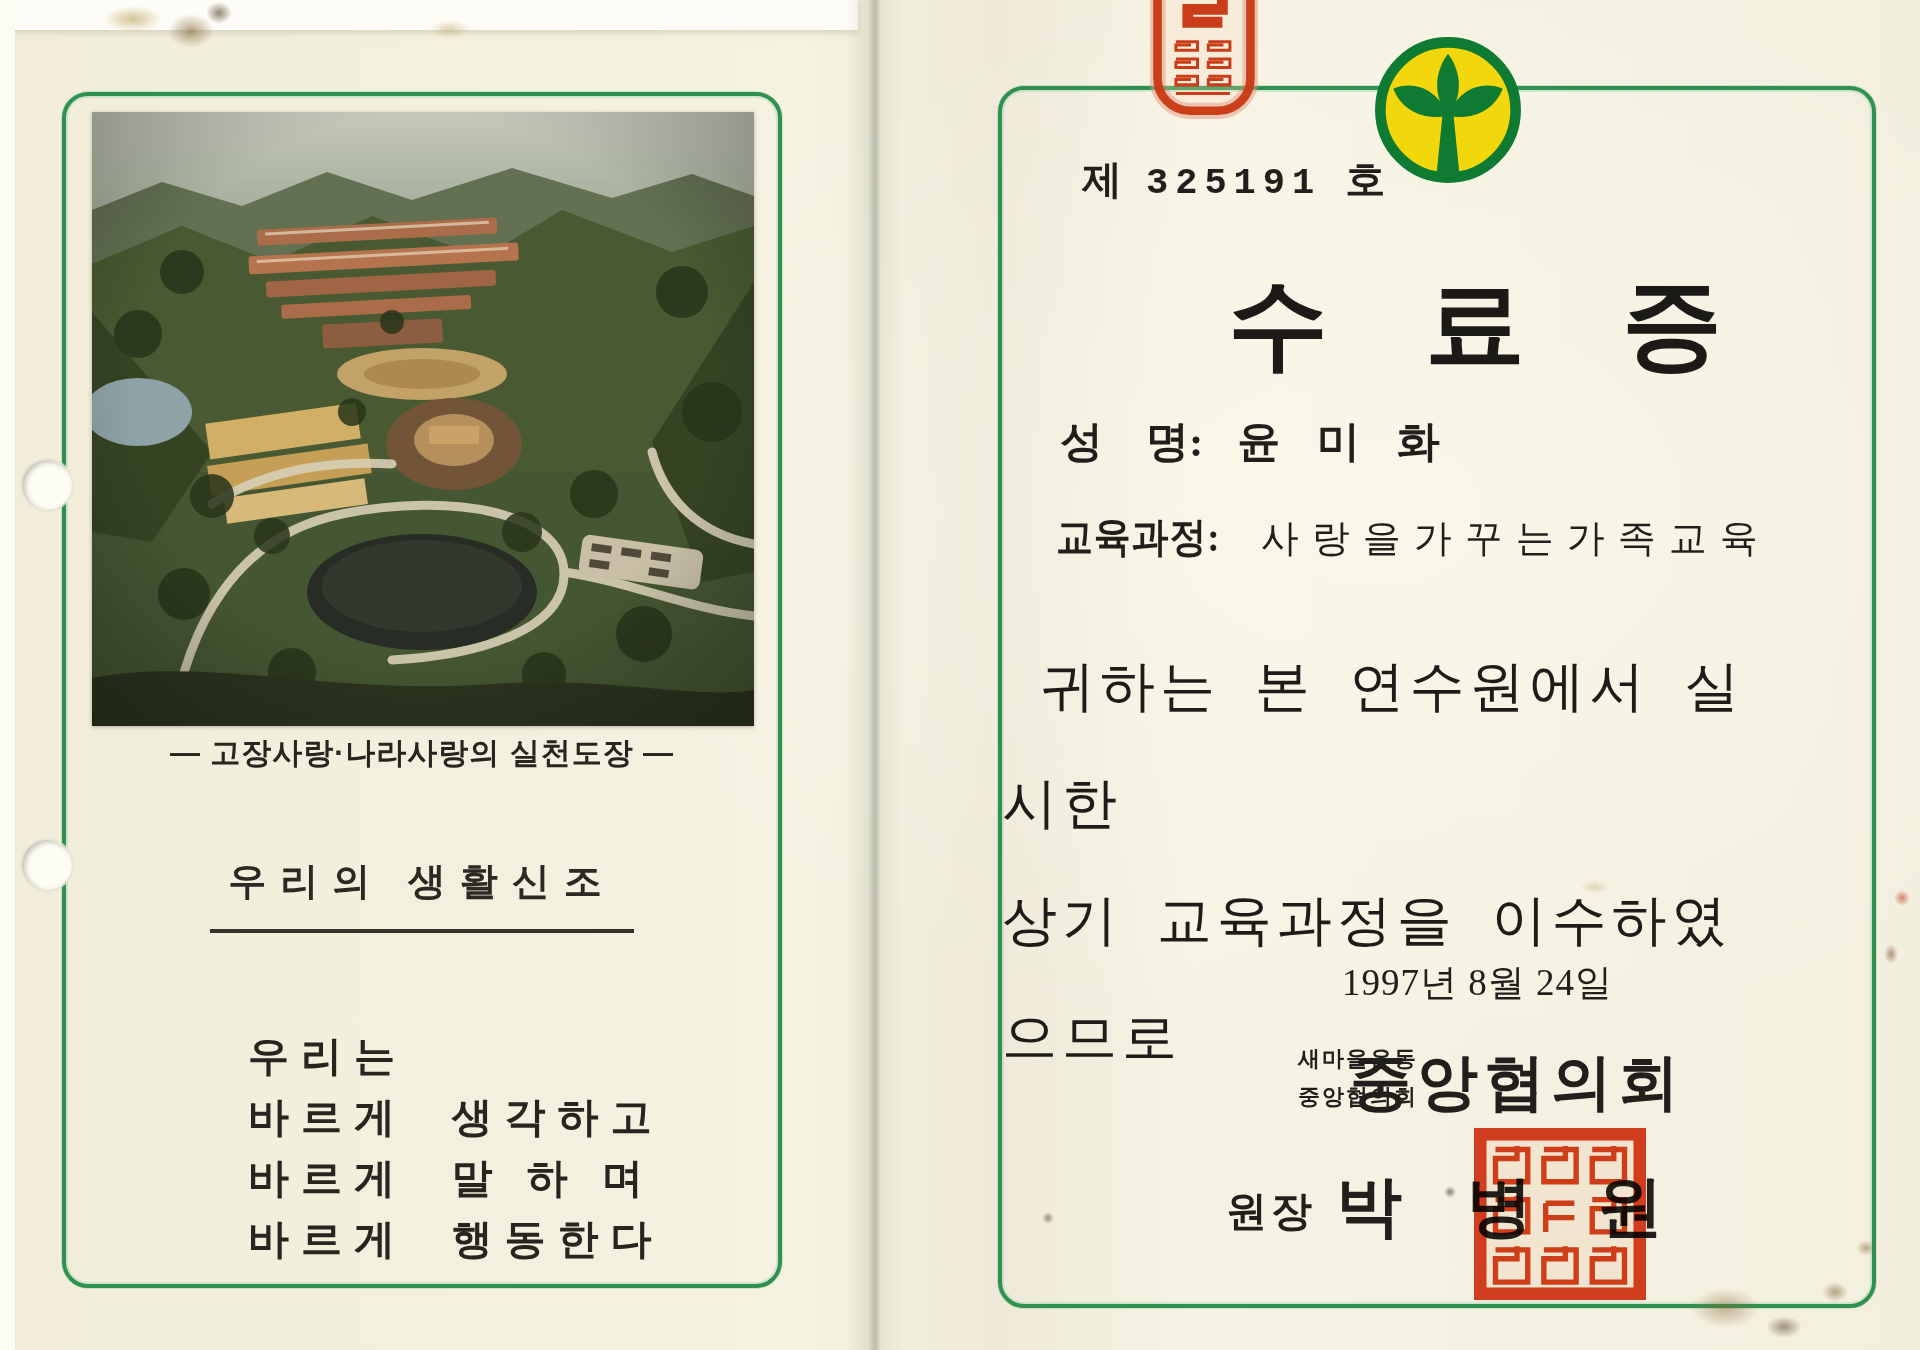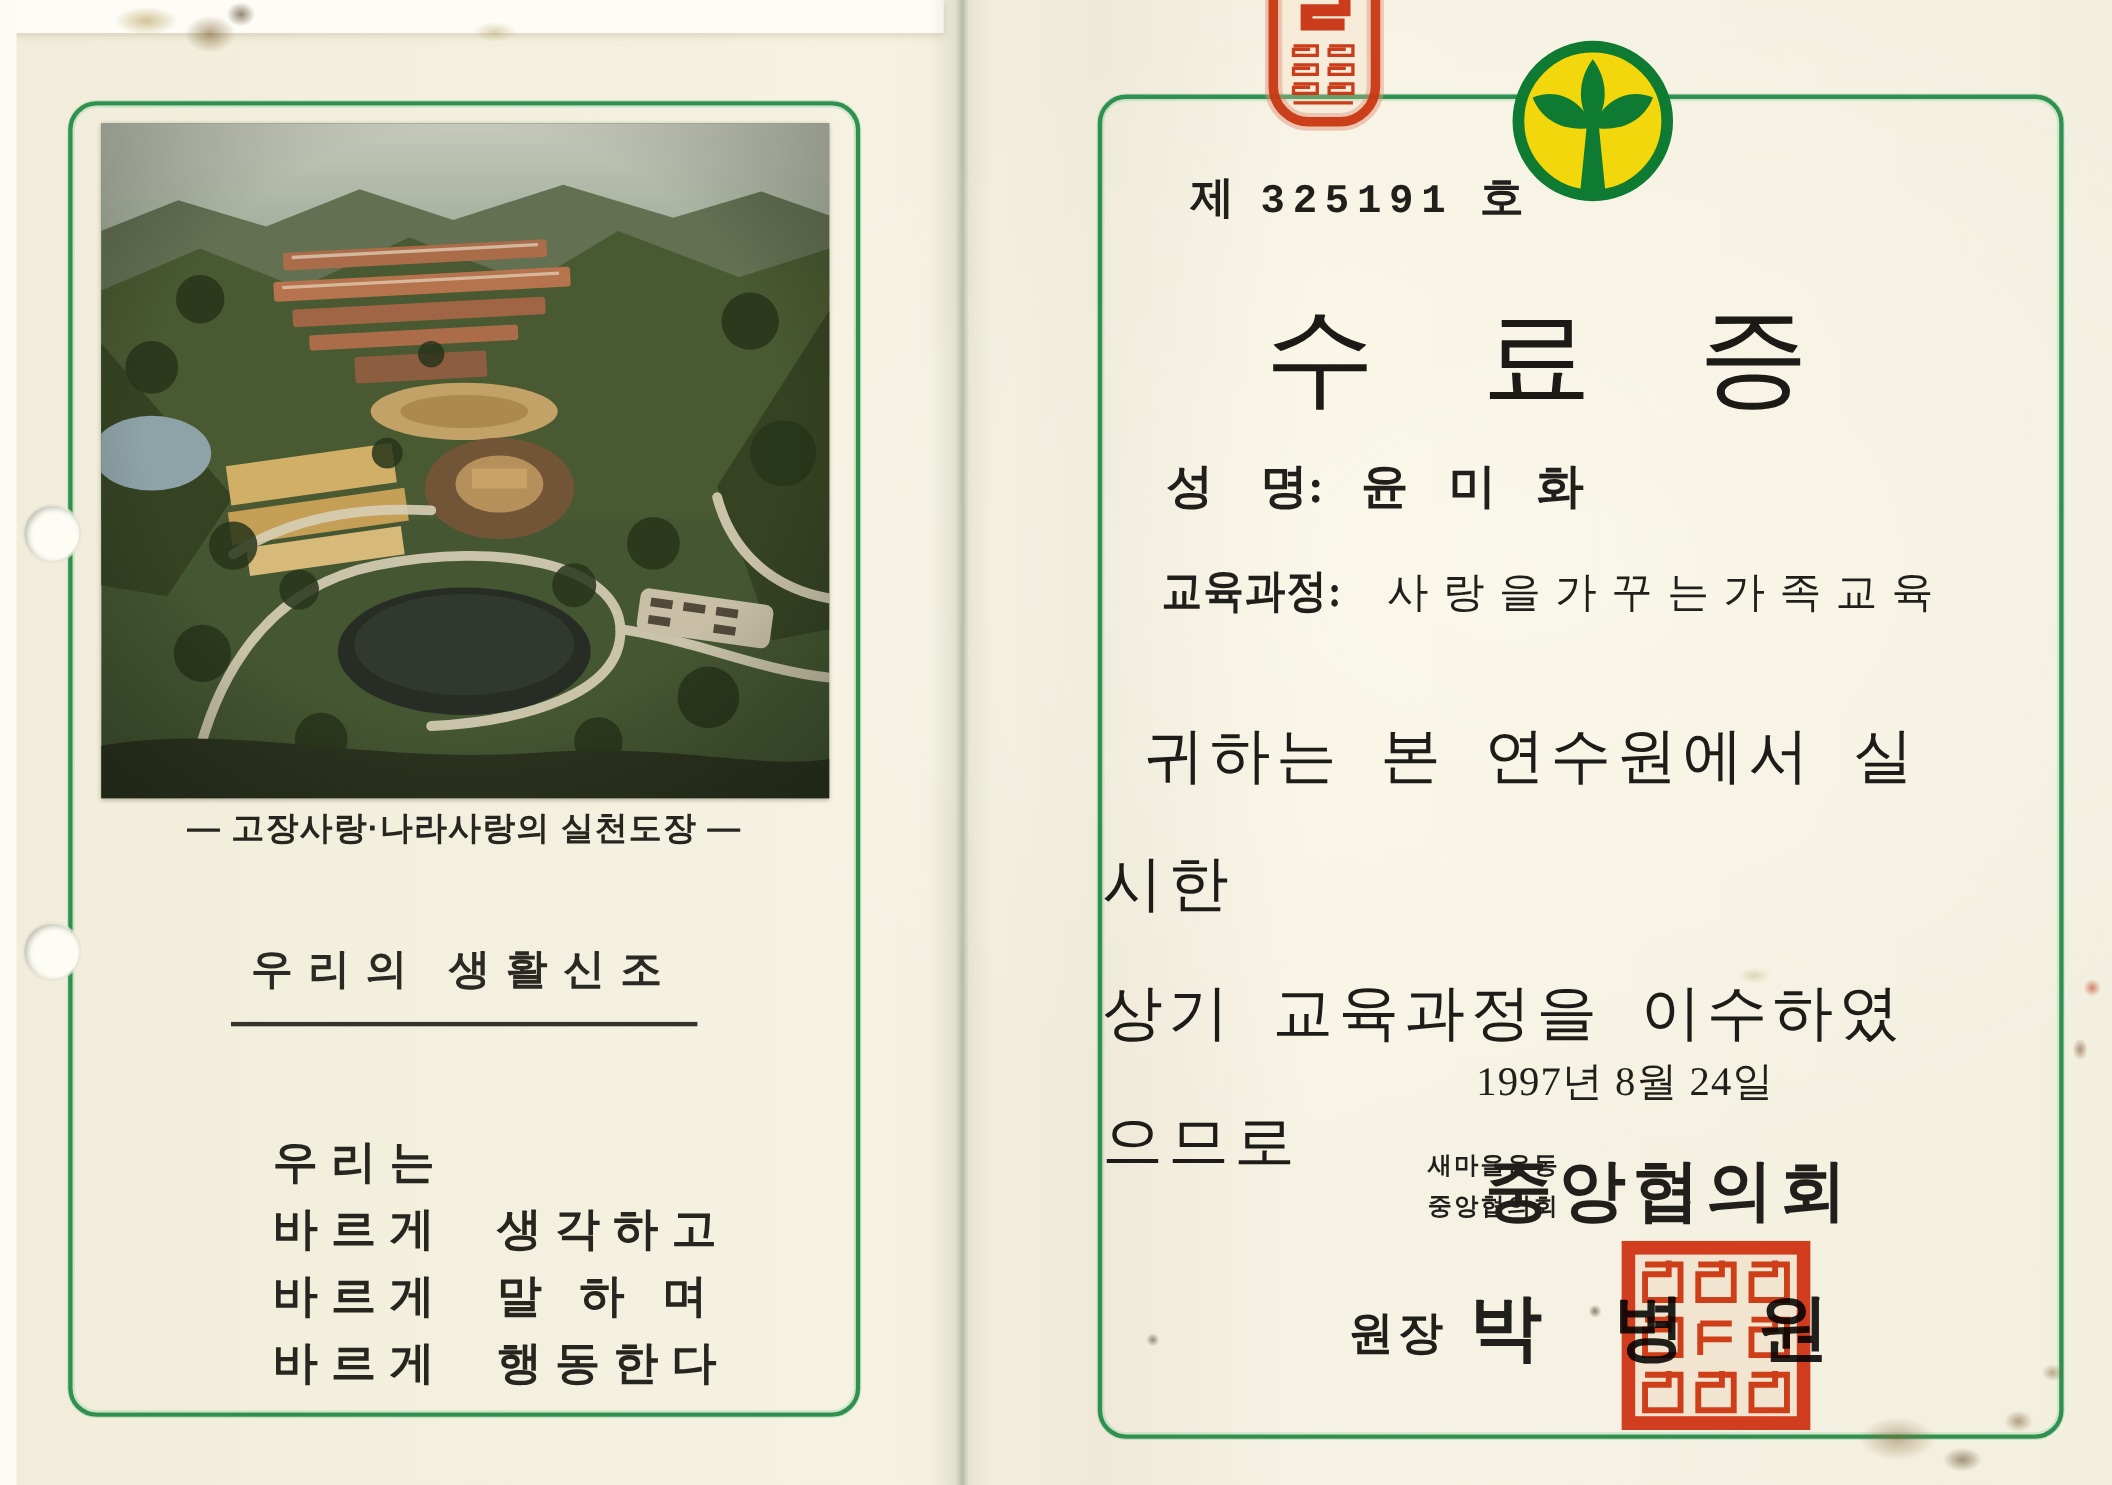--- a/index.html
+++ b/index.html
@@ -29,21 +29,21 @@
   .caption{left:64px;top:733px;width:716px;text-align:center;
     font-family:"Liberation Sans","DejaVu Sans",sans-serif;font-weight:700;font-size:30px;letter-spacing:1px;color:#26251f;}
   .creed-title-wrap{left:64px;top:856px;width:716px;text-align:center;}
   .creed-title{display:inline-block;font-size:38px;font-weight:600;letter-spacing:14px;color:#2a2924;
     border-bottom:4px solid #35342c;padding:0 18px 22px 18px;}
   .creed{left:248px;top:1026px;font-size:41px;line-height:61px;font-weight:600;letter-spacing:12px;color:#26251f;}
   
   .serial{left:1082px;top:152px;display:flex;align-items:baseline;gap:24px;}
   .serial .hanja{font-size:40px;font-weight:600;}
   .serial .num{font-family:"Liberation Mono","DejaVu Sans Mono",monospace;font-size:37px;letter-spacing:7px;font-weight:600;}
-  .cert-title{left:1150px;top:258px;font-size:100px;font-weight:400;letter-spacing:36px;color:#1b1a16;}
+  .cert-title{left:1228px;top:258px;font-size:100px;font-weight:700;letter-spacing:36px;color:#1b1a16;}
   .row-name{left:1060px;top:413px;font-size:43px;font-weight:600;}
   .row-name .val{margin-left:34px;letter-spacing:13px;}
   .row-course{left:1056px;top:510px;}
   .row-course .lab{display:inline-block;font-size:41px;font-weight:700;transform:scaleX(.9);transform-origin:left;letter-spacing:1px;}
   .row-course .val{font-size:38px;letter-spacing:13px;margin-left:22px;font-weight:500;}
   .body-par{left:1002px;top:628px;width:776px;font-size:55px;line-height:117px;font-weight:500;letter-spacing:5px;word-spacing:16px;color:#1d1c18;}
   .body-par .l1{text-indent:38px;}
   .date-line{left:1342px;top:958px;font-size:37px;font-weight:500;letter-spacing:1px;}
   .org-small{left:1298px;top:1040px;font-size:22px;line-height:38px;font-weight:700;letter-spacing:2px;}
   .org-large{left:1350px;top:1042px;font-size:61px;font-weight:700;letter-spacing:6px;}

